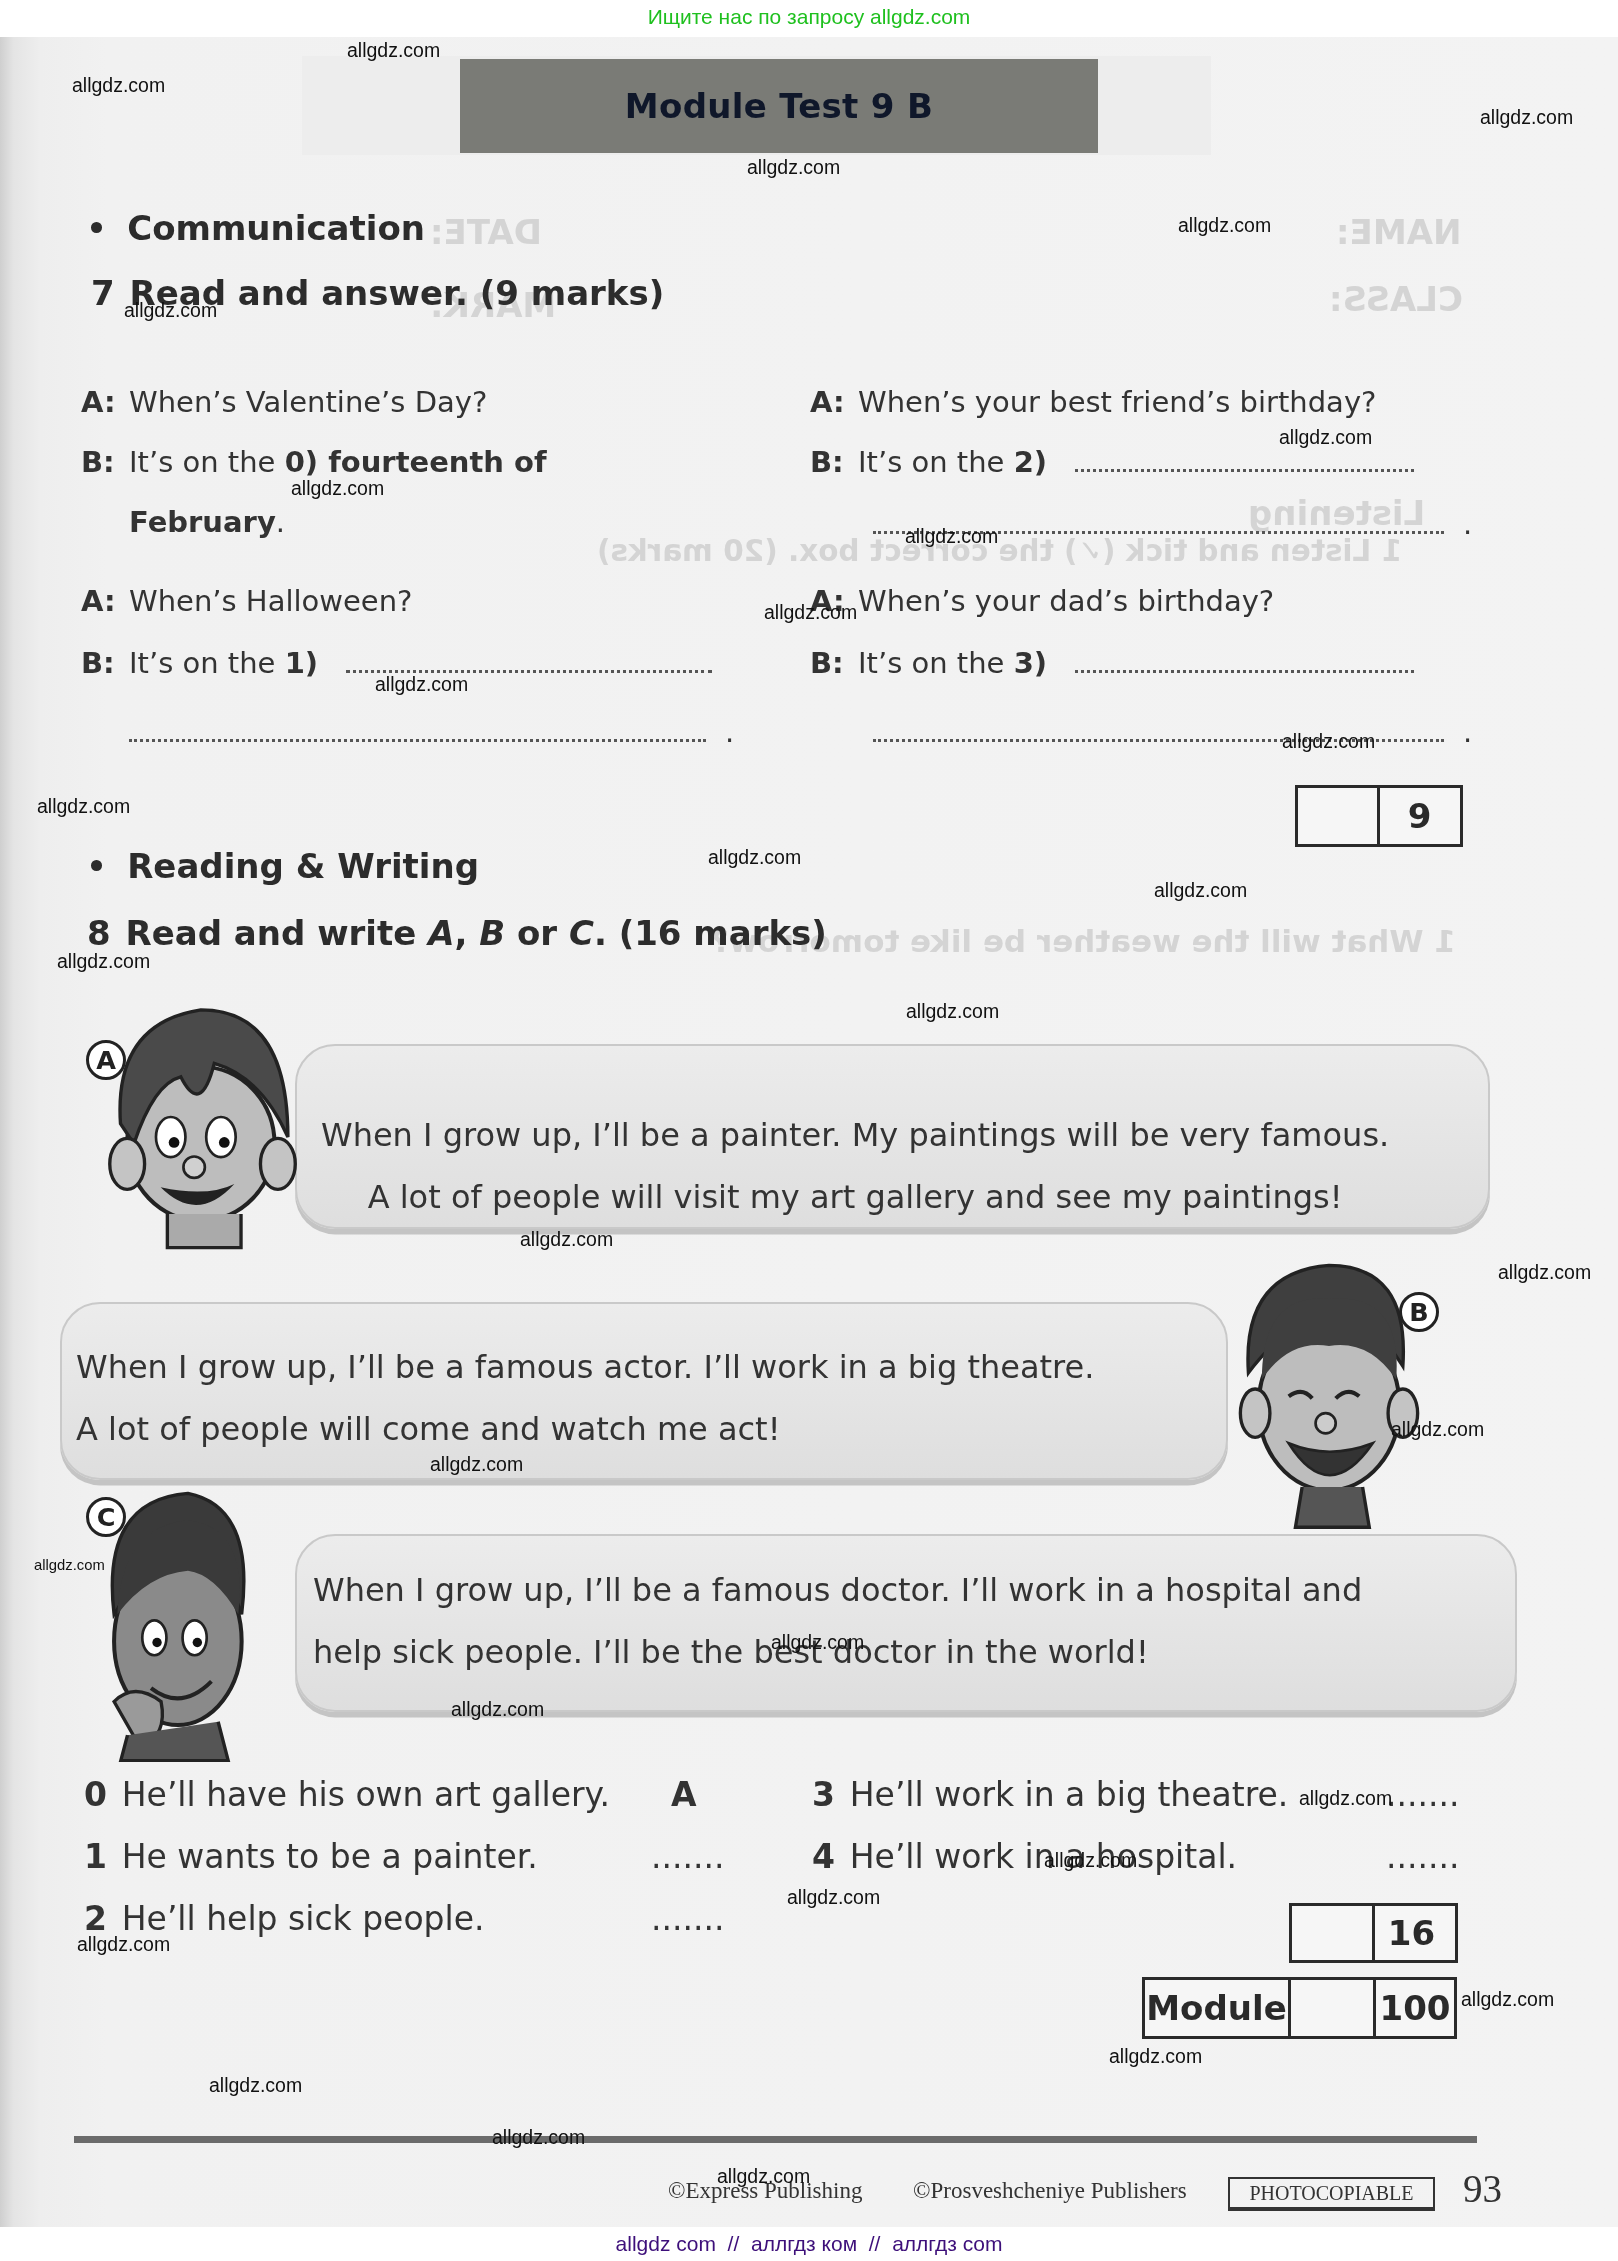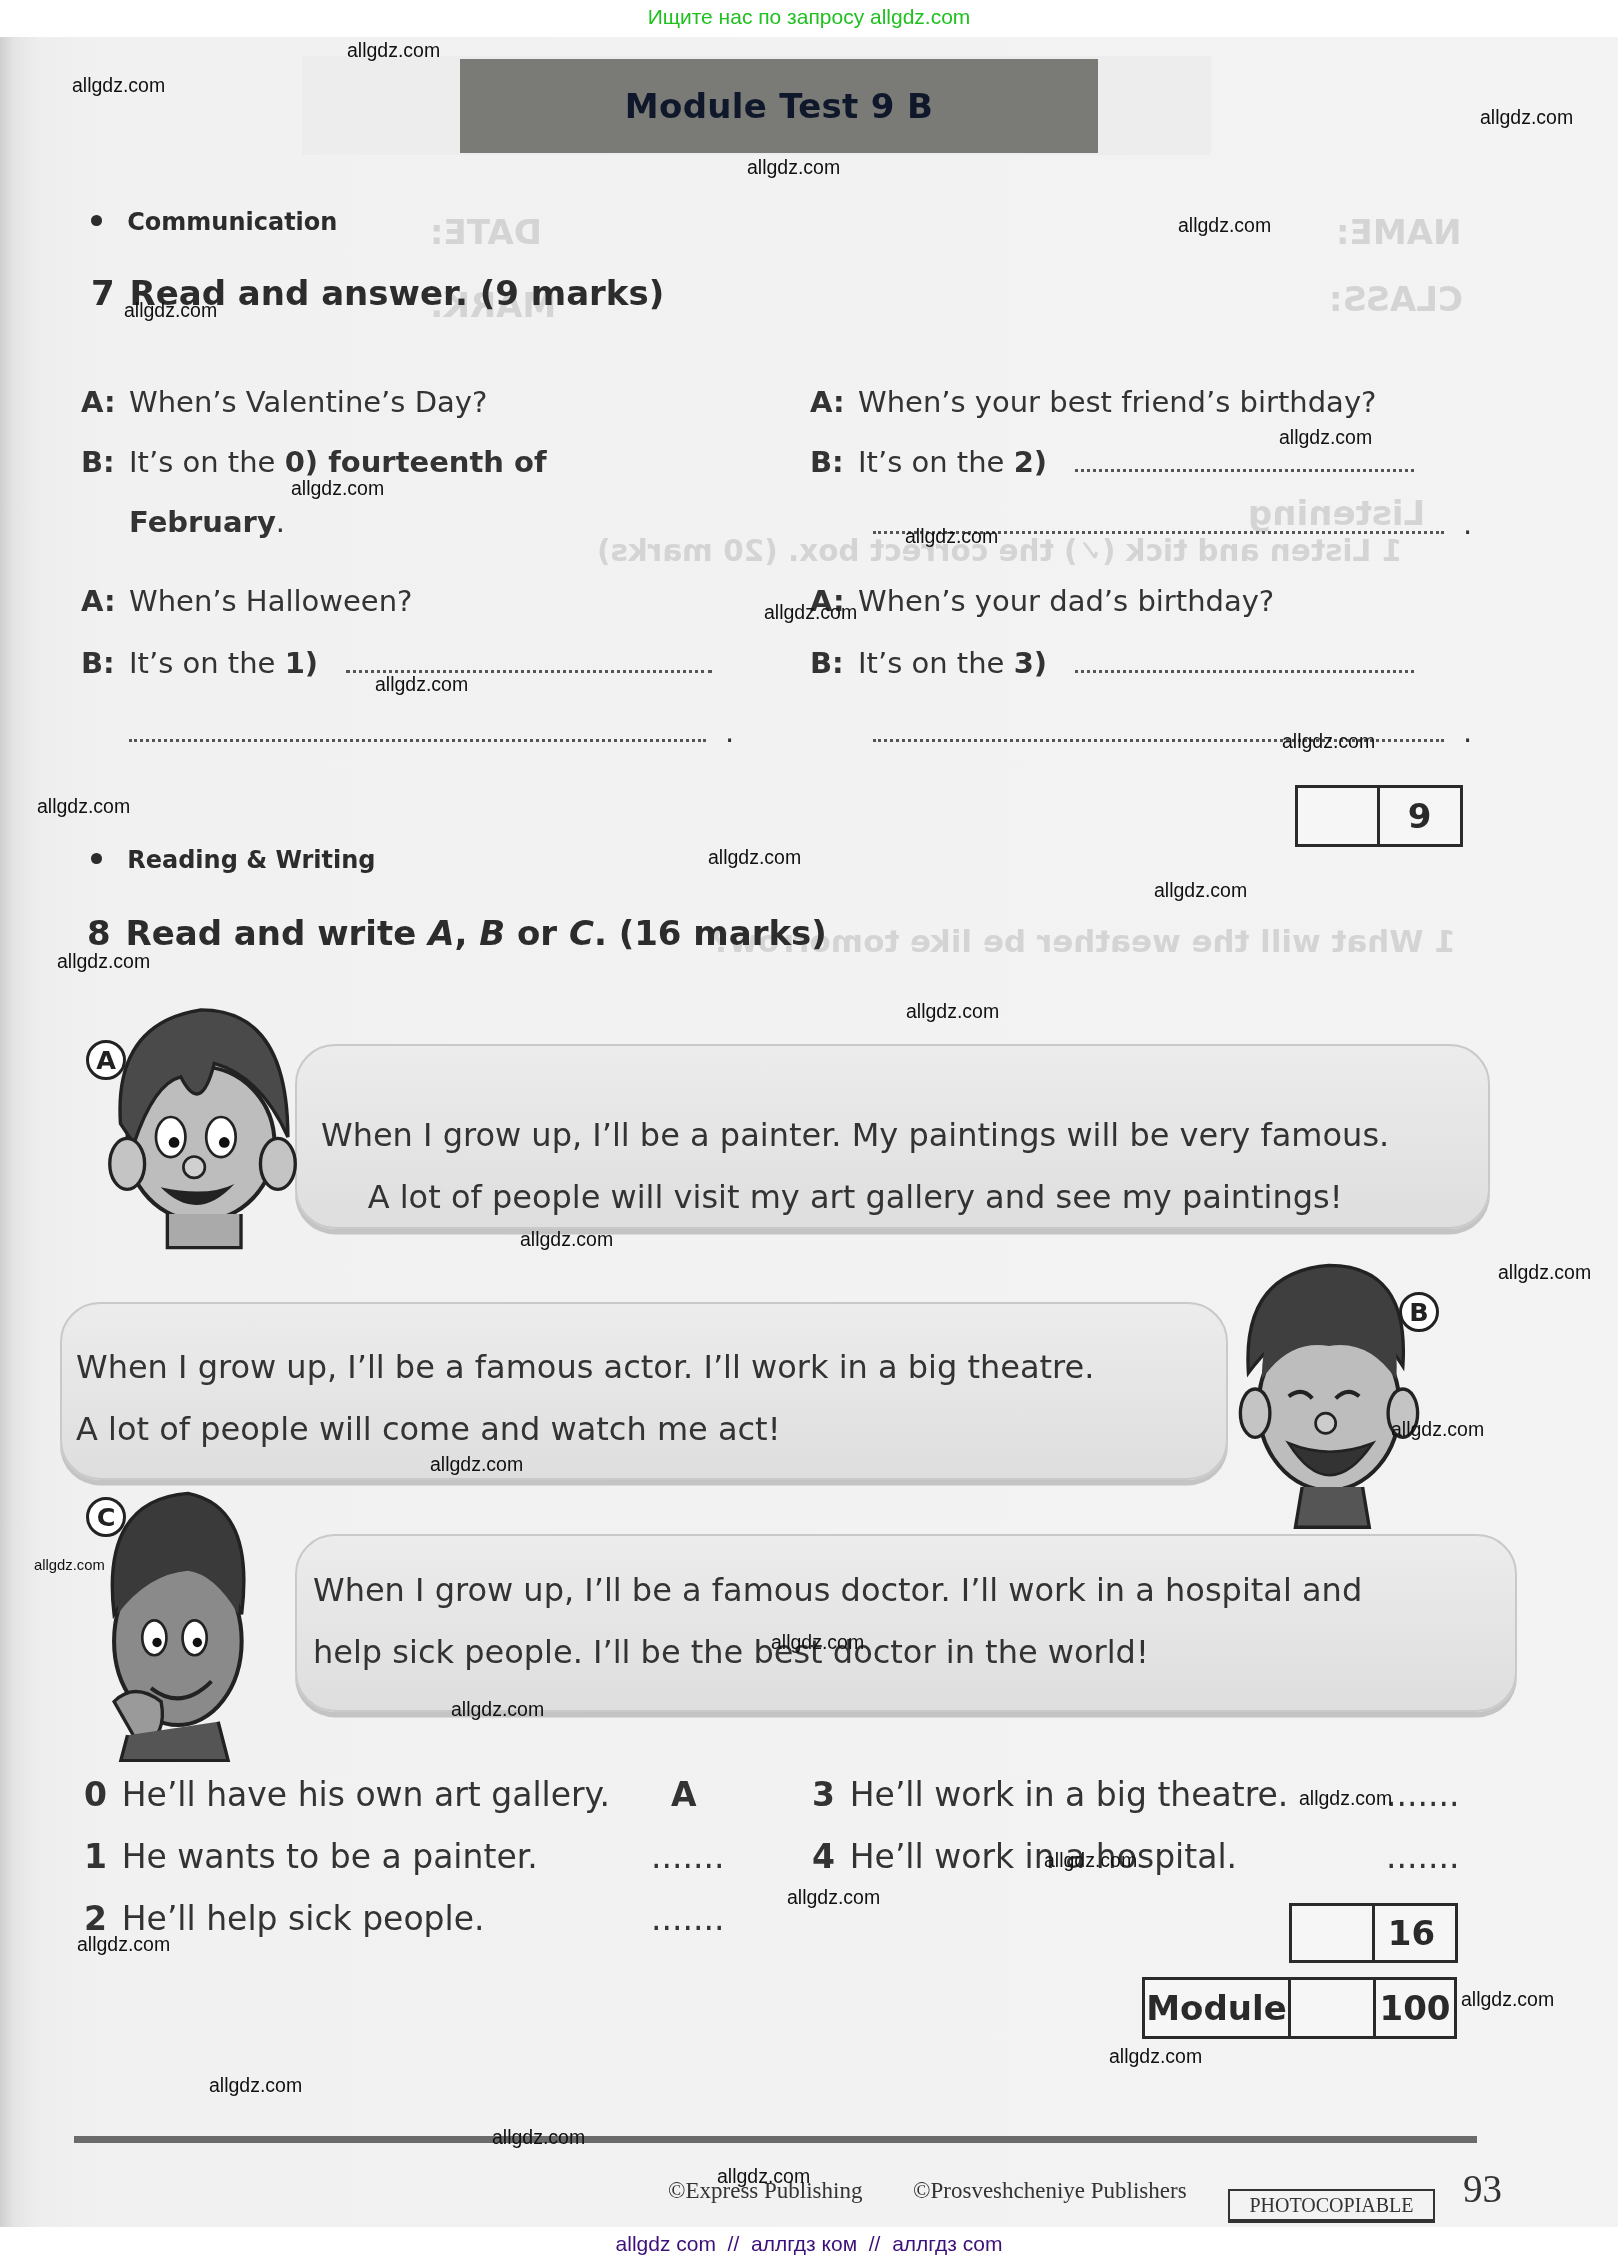--- a/index.html
+++ b/index.html
@@ -11,21 +11,21 @@
     .bottom-banner { position: absolute; left: 0; top: 2227px; width: 1618px; height: 34px; background: #fff;
       text-align: center; font-family: "Liberation Sans", sans-serif; font-size: 21px; line-height: 34px; }
 
     .page { position: absolute; left: 0; top: 37px; width: 1618px; height: 2190px;
       background: linear-gradient(to right, #cfcfcf 0px, #e4e4e4 13.4px, #eeeeee 40px, #f1f1f1 107px, #f3f3f3 100%); }
 
     .title-band { position: absolute; left: 302px; top: 19px; width: 909px; height: 99px; background: #ededed; }
     .title-box { position: absolute; left: 460px; top: 22px; width: 638px; height: 94px; background: #7a7b76;
       color: #0f172a; font-size: 34px; font-weight: bold; text-align: center; line-height: 94px; letter-spacing: 0.3px; }
 
-    .section-heading { position: absolute; font-size: 24px; font-weight: bold; color: #2c2c2c; white-space: nowrap; }
+    .section-heading { position: absolute; font-size: 34px; font-weight: bold; color: #2c2c2c; white-space: nowrap; }
     .section-heading .bullet { display: inline-block; width: 10.7px; height: 10.7px; border-radius: 50%; background: #2c2c2c;
       margin-right: 25.5px; vertical-align: middle; position: relative; top: -2.7px; }
     .task-heading { position: absolute; font-size: 34px; font-weight: bold; color: #2c2c2c; white-space: nowrap; }
     .task-heading .num { margin-right: 14.8px; }
     .task-heading em { font-style: italic; }
 
     .qa-line { position: absolute; font-size: 29px; color: #333; white-space: nowrap; }
     .qa-line .speaker { font-weight: bold; display: inline-block; width: 48px; }
     .qa-line b { font-weight: bold; }
     .dots { display: inline-block; border-bottom: 3.4px dotted #555; height: 8px; vertical-align: baseline; }
@@ -43,21 +43,21 @@
     .kid-label { position: absolute; width: 40px; height: 40px; border-radius: 50%; border: 3.4px solid #222; background: #fff;
       font-size: 25.5px; font-weight: bold; text-align: center; line-height: 34px; color: #222; }
 
     .match-line { position: absolute; font-size: 33px; color: #333; white-space: nowrap; }
     .match-line .n { font-weight: bold; margin-right: 14.8px; }
     .match-line .ans { position: absolute; font-weight: bold; }
 
     .footer-rule { position: absolute; left: 74px; top: 2099px; width: 1403px; height: 6.7px; background: #6b6b6b; }
     .footer-text { position: absolute; top: 2141px; font-family: "Liberation Serif", "DejaVu Serif", serif; font-size: 23px; color: #333; white-space: nowrap; }
     .photocopiable { position: absolute; left: 1228px; top: 2140px; width: 207px; height: 34px; border: 2px solid #333;
-      border-bottom-width: 4px; font-family: "Liberation Serif", serif; font-size: 20px; text-align: center; line-height: 29.5px; color: #333; margin-top: 12px; }
+      border-bottom-width: 4px; font-family: "Liberation Serif", serif; font-size: 20px; text-align: center; line-height: 29.5px; color: #333; }
     .page-num { position: absolute; left: 1463px; top: 2129px; font-family: "Liberation Serif", serif; font-size: 39px; color: #333; }
 
     .wm { position: absolute; font-family: "Liberation Sans", sans-serif; font-size: 19.5px; color: #111; white-space: nowrap; }
 
     
     .ghost { position: absolute; color: #d4d4d4; font-weight: bold; font-size: 34px; transform: scaleX(-1); white-space: nowrap; }
   </style>
 </head>
 <body>
 

